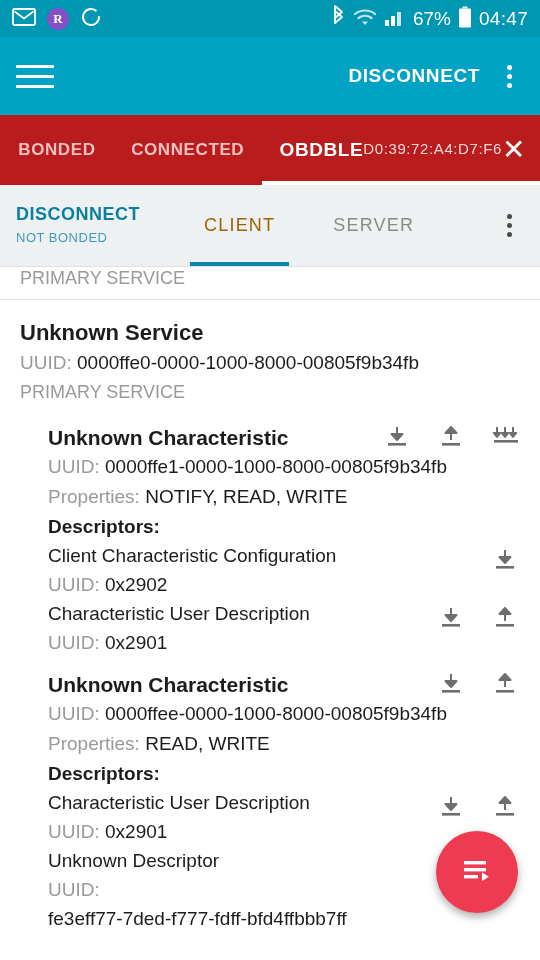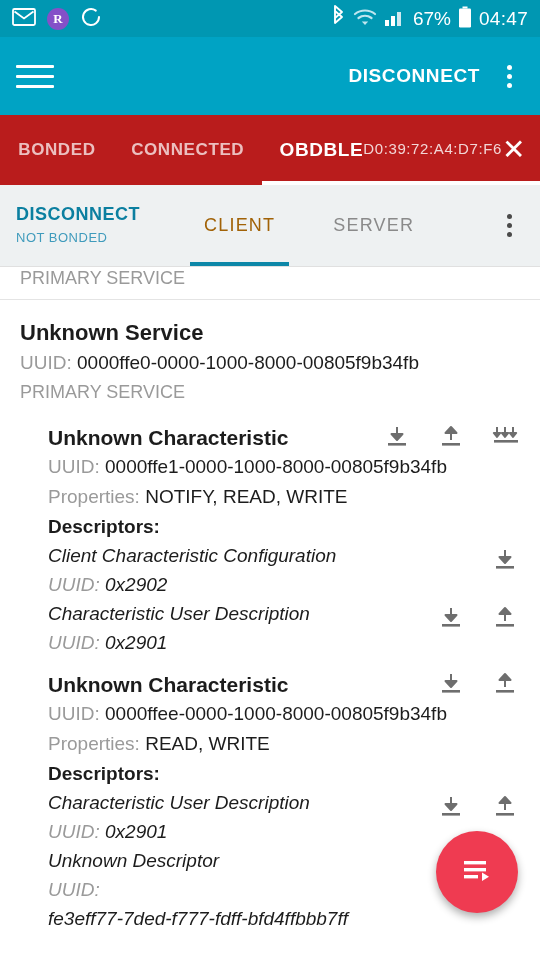--- a/index.html
+++ b/index.html
@@ -102,21 +102,21 @@
   .service-type{ font-size:18px; color:#9a9a9a; line-height:28px; }
 
   .char-block{ padding:14px 0 0 48px; position:relative; }
   .char-head{ display:flex; align-items:flex-start; }
   .char-name{ font-size:21px; font-weight:bold; color:#1c1c1c; line-height:28px; }
   .char-actions{ margin-left:auto; display:flex; align-items:center; gap:28px; padding-right:22px; }
   .char-props{ font-size:19px; color:#1c1c1c; line-height:30px; }
   .desc-head{ font-size:19px; font-weight:bold; color:#1c1c1c; line-height:29px; }
 
   .desc-row{ display:flex; align-items:flex-start; padding-right:22px; }
-  .desc-texts{ flex:1; min-width:0;font-style:italic; }
+  .desc-texts{ flex:1; min-width:0; }
   .desc-name{ font-size:19px; color:#1c1c1c; line-height:29px; }
   .desc-uuid{ font-size:19px; color:#1c1c1c; line-height:29px; }
   .desc-actions{ display:flex; align-items:center; gap:28px; padding-top:6px; }
 
   .icon-btn{ width:26px; height:26px; display:block; flex:0 0 26px; }
   .icon-btn svg{ display:block; }
 
   
   .fab{
     position:absolute; right:22px; bottom:22px;

